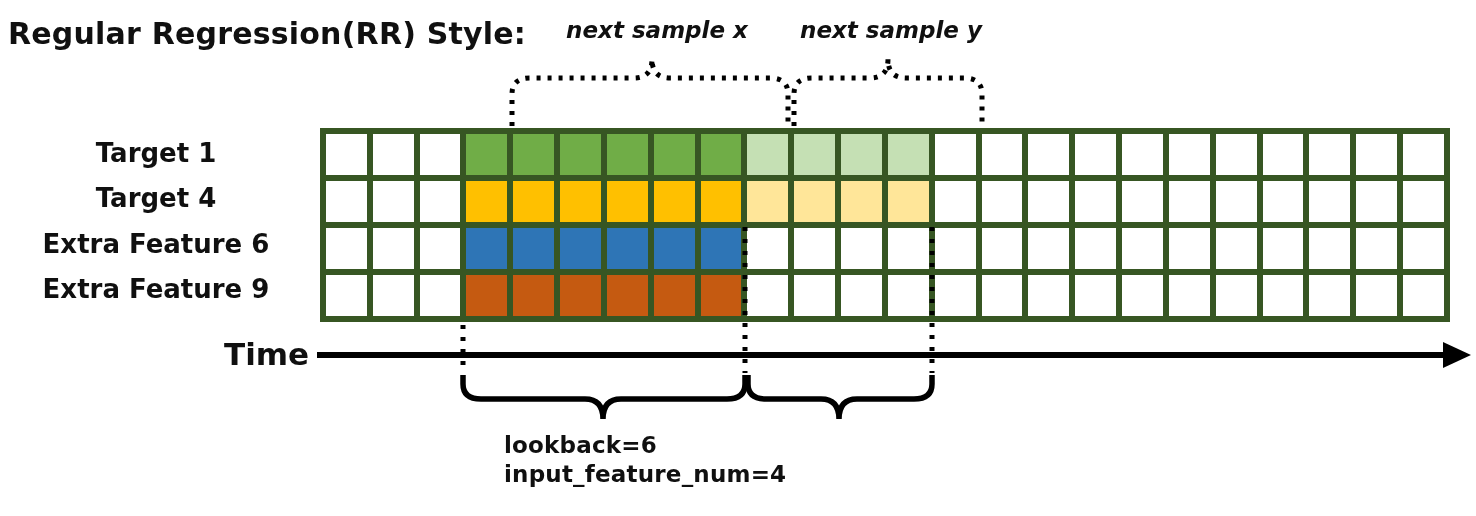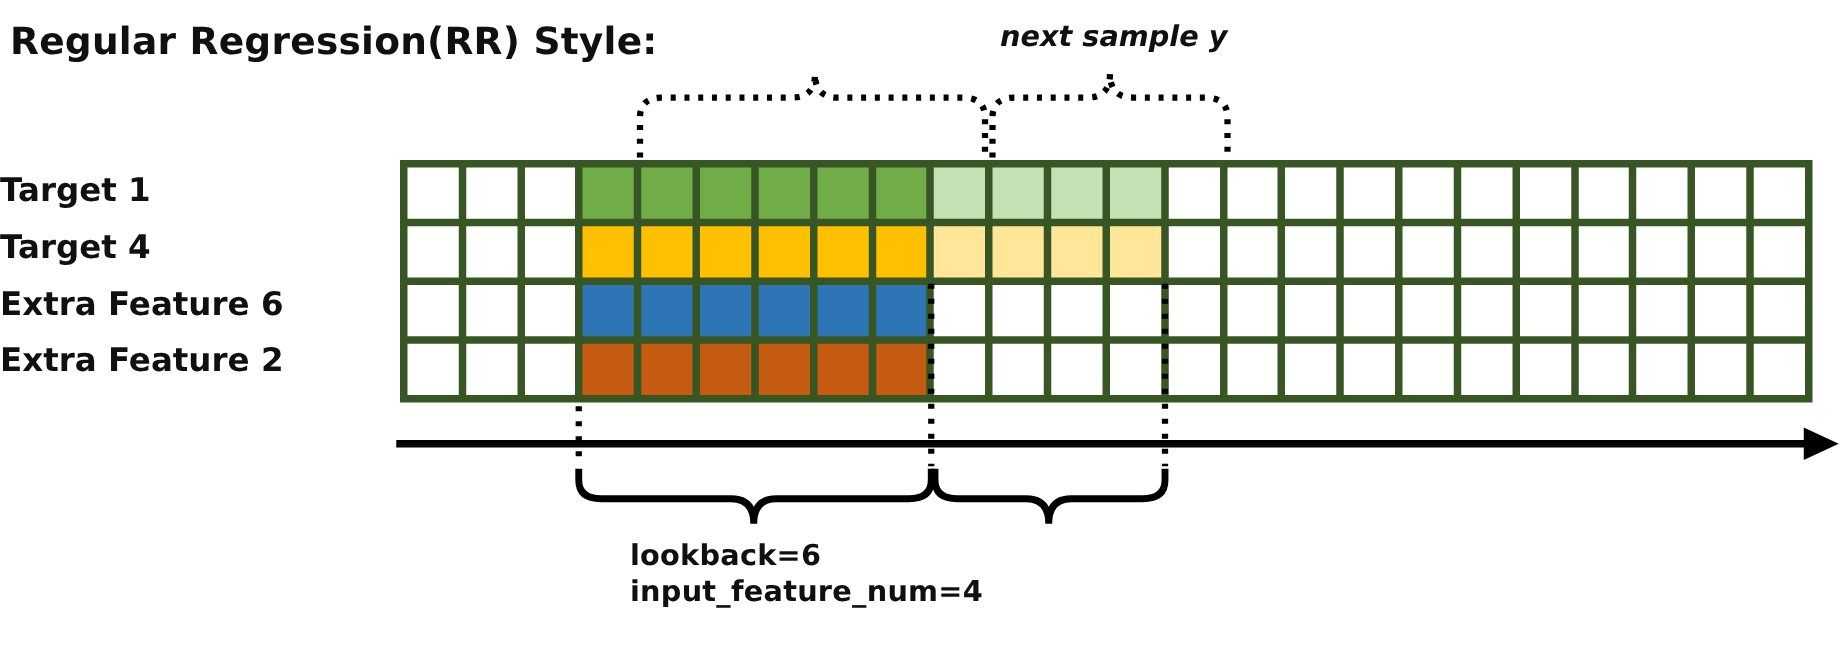--- a/index.html
+++ b/index.html
@@ -17,21 +17,21 @@
   }
   #next-x { left:657px; }
   #next-y { left:891px; }
   .grid {
     position:absolute; left:320px; top:116px; width:1130px; height:194px;
     box-sizing:border-box; display:grid; grid-template-columns:repeat(24,1fr);
     grid-auto-rows:1fr; gap:6px; padding:6px;
   }
   .cell { width:100%; height:100%; }
   .row-label {
-    position:absolute; left:0; width:312px; text-align:left;
+    position:absolute; left:0; width:312px; text-align:center;
     font-size:26px; font-weight:bold; white-space:nowrap;
   }
   .time-label {
     position:absolute; left:224px; top:324px;
     font-size:31px; font-weight:bold;
   }
   .annot {
     position:absolute; top:419px; font-size:23px; font-weight:bold;
     line-height:29px; white-space:nowrap; letter-spacing:.2px;
   }
@@ -39,20 +39,21 @@
   #annot-output { left:727px; }
   .overlay { position:absolute; left:0; top:0; pointer-events:none; }
 </style>
 </head>
 <body>
 
 <div class="canvas">
 
   <div class="title">Regular Regression(RR) Style:</div>
 
+  <div class="next-label" id="next-x">next sample x</div>
   <div class="next-label" id="next-y">next sample y</div>
 
   <div class="grid" style="background: rgb(55, 86, 35);">
       <div class="cell" style="background: rgb(255, 255, 255);"></div>
       <div class="cell" style="background: rgb(255, 255, 255);"></div>
       <div class="cell" style="background: rgb(255, 255, 255);"></div>
       <div class="cell" style="background: rgb(112, 173, 71);"></div>
       <div class="cell" style="background: rgb(112, 173, 71);"></div>
       <div class="cell" style="background: rgb(112, 173, 71);"></div>
       <div class="cell" style="background: rgb(112, 173, 71);"></div>
@@ -143,22 +144,23 @@
       <div class="cell" style="background: rgb(255, 255, 255);"></div>
       <div class="cell" style="background: rgb(255, 255, 255);"></div>
       <div class="cell" style="background: rgb(255, 255, 255);"></div>
       <div class="cell" style="background: rgb(255, 255, 255);"></div>
       <div class="cell" style="background: rgb(255, 255, 255);"></div>
     </div>
 
   <div class="row-label" style="top:122px;height:39px;line-height:39px;">Target 1</div>
   <div class="row-label" style="top:167px;height:39px;line-height:39px;">Target 4</div>
   <div class="row-label" style="top:213px;height:39px;line-height:39px;">Extra Feature 6</div>
-  <div class="row-label" style="top:258px;height:39px;line-height:39px;">Extra Feature 2</div>
+  <div class="row-label" style="top:258px;height:39px;line-height:39px;">Extra Feature 9</div>
 
+  <div class="time-label">Time</div>
 
   <svg class="overlay" width="1476" height="516" viewBox="0 0 1476 516">
 
     <path d="M512,114 V82 Q512,66 530,66 H634 Q652,66 652,47 Q652,66 670,66 H770 Q788,66 788,82 V114" fill="none" stroke="#000" stroke-width="5" stroke-dasharray="4 7"></path>
 
     <path d="M794,114 V82 Q794,66 812,66 H870 Q888,66 888,47 Q888,66 906,66 H964 Q982,66 982,82 V114" fill="none" stroke="#000" stroke-width="5" stroke-dasharray="4 7"></path>
 
     <path d="M463,313 V361" fill="none" stroke="#000" stroke-width="5" stroke-dasharray="4 8"></path>
     <path d="M745,215 V361" fill="none" stroke="#000" stroke-width="5" stroke-dasharray="4 8"></path>
     <path d="M932,215 V361" fill="none" stroke="#000" stroke-width="5" stroke-dasharray="4 8"></path>

